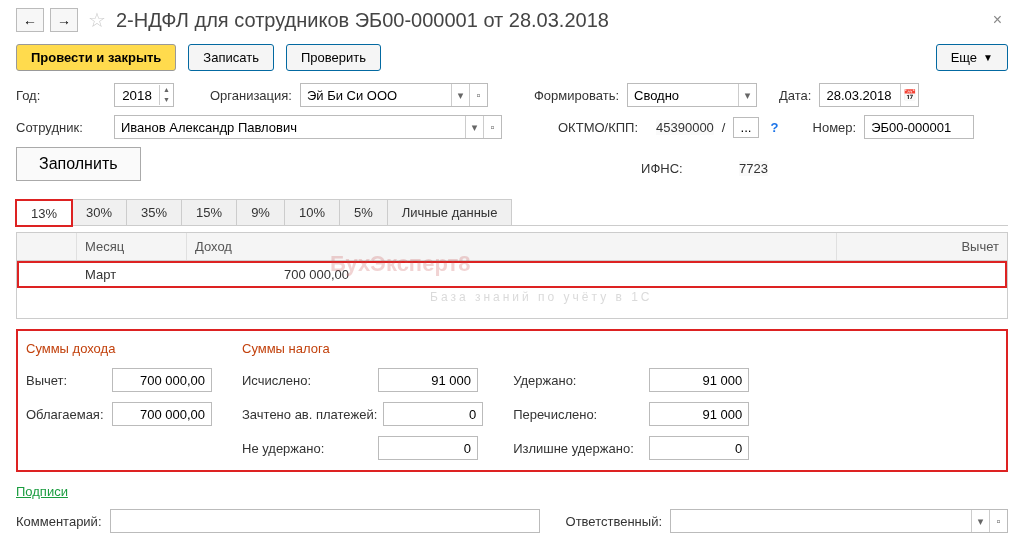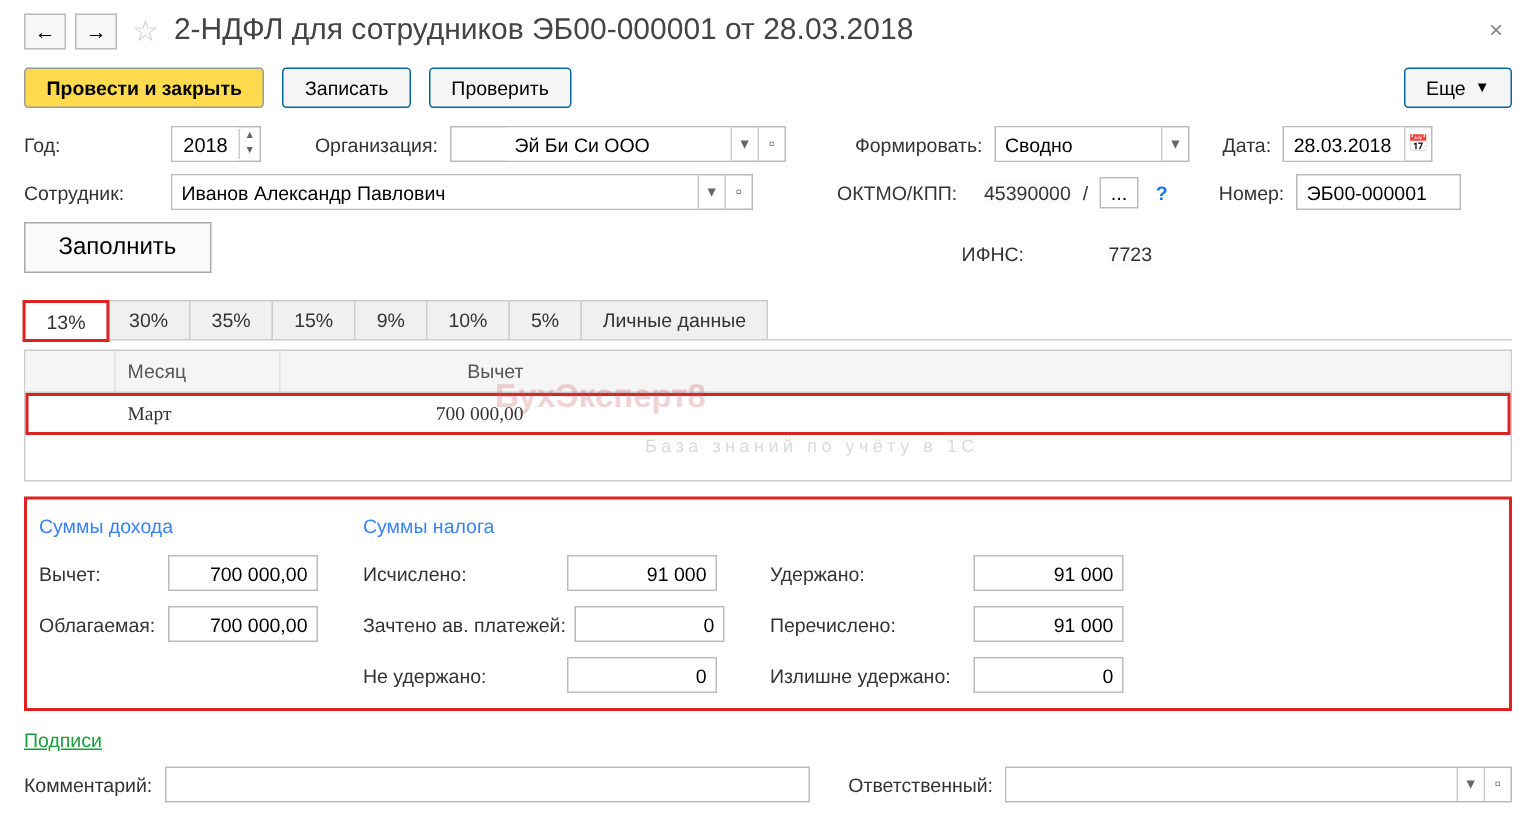--- a/index.html
+++ b/index.html
@@ -84,37 +84,37 @@
 
   .grids { display: flex; gap: 8px; margin-top: 6px; }
   .grid-left { flex: 1; border: 1px solid #ccc; }
   .grid-right { width: 290px; border: 1px solid #ccc; }
   .ghead { display:flex;background:#f5f5f5;border-bottom:1px solid #ccc;}
   .ghead div{padding:6px 8px;font-size:13px;color:#555;}
   .ghead .c0{width:60px;border-right:1px solid #e0e0e0;}
   .ghead .c1{width:110px;border-right:1px solid #e0e0e0;}
   .ghead .c2{flex:1;border-right:1px solid #e0e0e0;}
   .ghead .c3{width:170px;text-align:right;}
-  .grow{display:flex;font-family:Liberation Serif, serif;}
+  .grow{display:flex;}
   .grow div{padding:6px 8px;font-size:13px;}
   .grow .c0{width:60px;}
   .grow .c1{width:110px;}
   .grow .c2{flex:1;}
   .grow .c3{width:170px;text-align:right;}
   .grow.hl{outline:2px solid #d22;outline-offset:-2px;}
   .grid-right .ghead div{flex:1;text-align:center;}
   .grid-right .link-row{padding:40px 8px 8px;text-align:right;}
   .link{color:#1a9c3f;text-decoration:underline;cursor:pointer;font-size:13px;}
 
   .watermark{position:absolute;left:330px;top:251px;color:rgba(200,80,80,0.25);font-size:22px;font-weight:bold;pointer-events:none;}
   .watermark-sub{position:absolute;left:430px;top:290px;color:rgba(150,150,150,0.35);font-size:12px;letter-spacing:3px;pointer-events:none;}
 
   .totals-box{border:2px solid #d22;padding:10px 8px;margin-top:10px;display:flex;gap:30px;}
   .totals-col{display:flex;flex-direction:column;gap:10px;}
-  .totals-title{color:#3b82f6;font-size:13px;margin-bottom:2px;}
+  .totals-title{color:#c2410c;font-size:13px;margin-bottom:2px;}
   .totals-row{display:flex;align-items:center;gap:6px;}
   .totals-row .tl{min-width:130px;}
   .totals-row input{border:1px solid #bbb;height:24px;width:100px;text-align:right;padding:2px 6px;font-size:13px;}
 
   .sig-link{color:#1a9c3f;text-decoration:underline;margin:12px 0 10px;display:inline-block;cursor:pointer;}
 
   .bottom-row{display:flex;align-items:center;gap:8px;}
   .bottom-row .combo input{width:300px;}
   .print-icon{display:inline-block;width:14px;height:12px;background:#3b7dd8;border-radius:2px;position:relative;}
   .print-icon::before{content:"";position:absolute;top:-4px;left:3px;width:8px;height:4px;background:#3b7dd8;}
@@ -148,21 +148,21 @@
     <span class="spinner">
       <input value="2018" style="">
       <span class="spin-btns">
           <span>▲</span>
           <span>▼</span>
         </span>
     </span>
     <span style="width:20px"></span>
     <span class="lbl-sm">Организация:</span>
     <span class="combo">
-      <input style="width: 150px; margin-left: 36px;" value="Эй Би Си ООО">
+      <input style="width: 150px;" value="Эй Би Си ООО">
       <span class="cbtn">▾</span>
       <span class="cbtn">▫</span>
     </span>
     <span style="width:30px"></span>
     <span class="lbl-sm">Формировать:</span>
     <span class="combo">
       <input style="width: 110px;" value="Сводно">
       <span class="cbtn">▾</span>
     </span>
     <span style="width:6px"></span>
@@ -208,20 +208,21 @@
   <div class="tab">10%</div>
   <div class="tab">5%</div>
   <div class="tab">Личные данные</div>
 </div>
 
 <div class="grids">
   <div class="grid-left">
     <div class="ghead">
       <div class="c0"></div>
       <div class="c1">Месяц</div>
+      <div class="c2">Доход</div>
       <div class="c3">Вычет</div>
     </div>
     <div class="grow hl">
       <div class="c0"></div>
       <div class="c1">Март</div>
       <div class="c3">700 000,00</div>
     </div>
     <div style="height:30px"></div>
   </div>
 </div>

